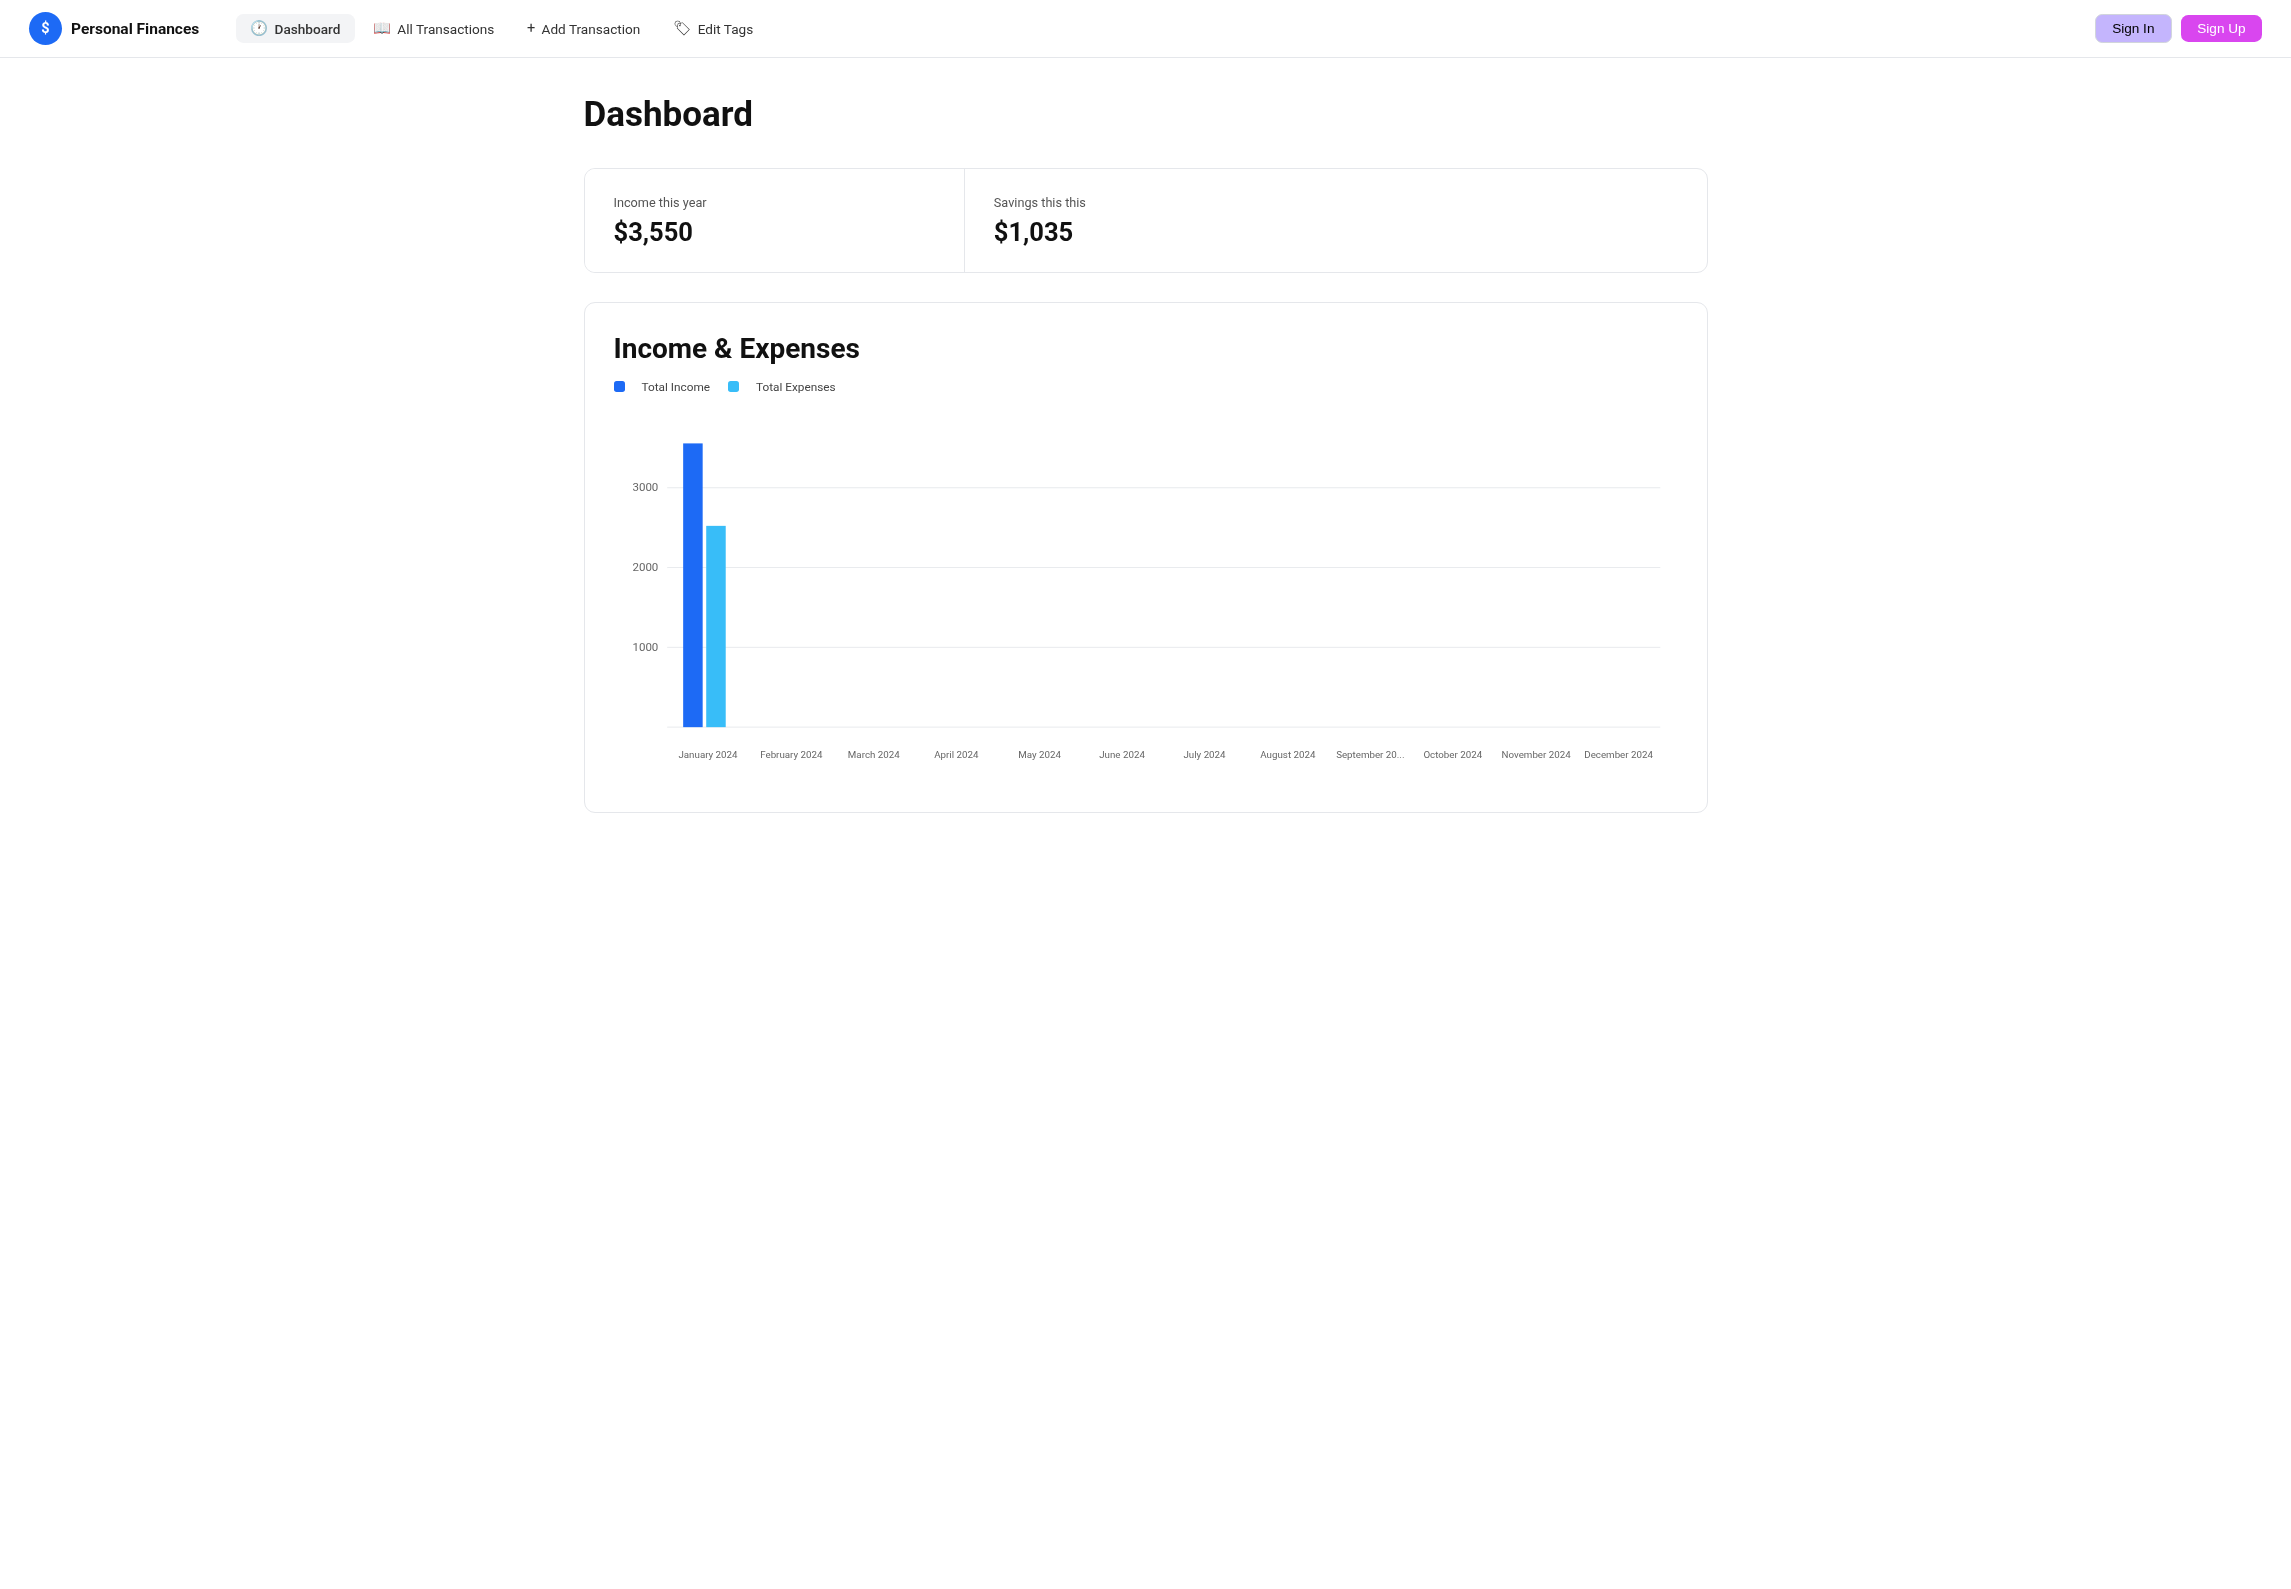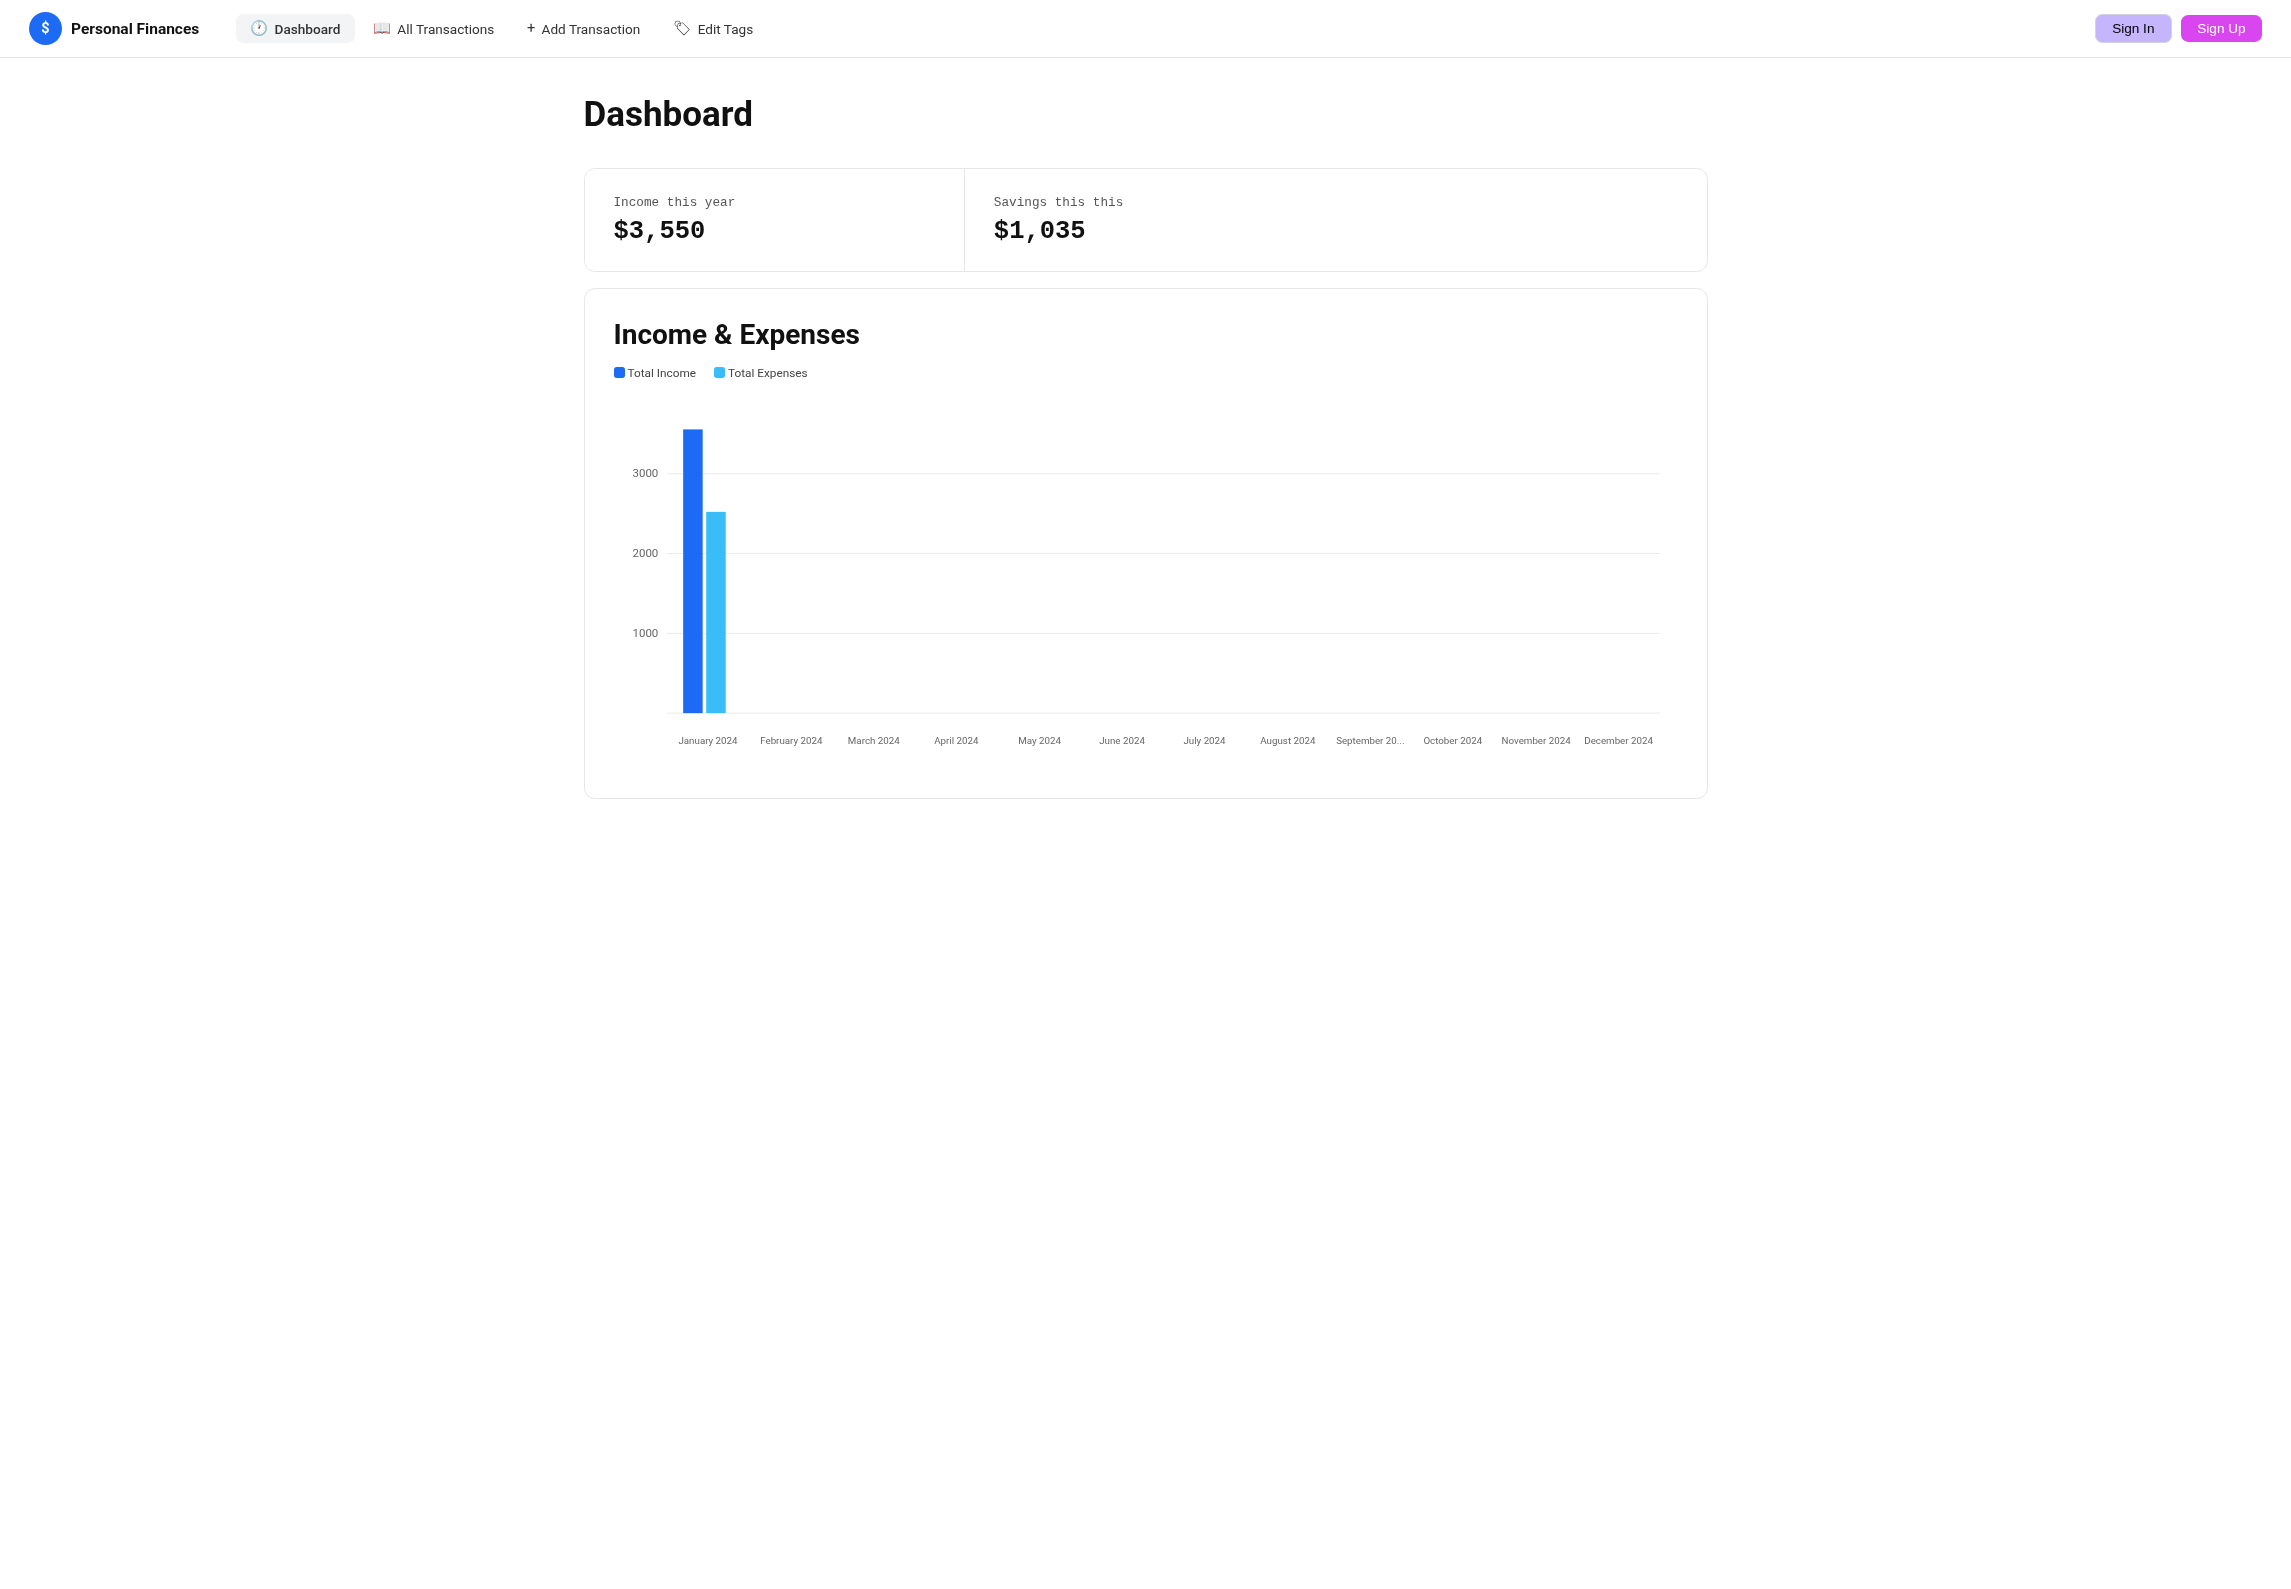--- a/index.html
+++ b/index.html
@@ -83,22 +83,21 @@
     }
 
     
     .summary-cards {
       display: grid;
       grid-template-columns: repeat(3, 1fr);
       gap: 16px;
       border: 1.4px solid #e5e7eb;
       border-radius: 11px;
       overflow: hidden;
-      margin-bottom: 16px;
-      font-family: Liberation Mono, monospace;
+      margin-bottom: 29px;
     }
     .summary-card {
       padding: 25.5px 29px;
       background: #fff;
     }
     .summary-card + .summary-card {
       border-left: 1.4px solid #e5e7eb;
     }
     .summary-label {
       font-size: 12.7px;
@@ -122,21 +121,21 @@
       margin-bottom: 14.5px;
     }
     .chart-legend {
       display: flex;
       gap: 18px;
       margin-bottom: 18px;
     }
     .legend-item {
       display: flex;
       align-items: center;
-      gap: 3px;
+      gap: 17px;
       font-size: 11.8px;
       color: #444;
     }
     .legend-dot {
       width: 11px; height: 11px;
       border-radius: 2.7px;
     }
     .legend-dot.income { background: #1d6af5; }
     .legend-dot.expenses { background: #38bdf8; }
 

